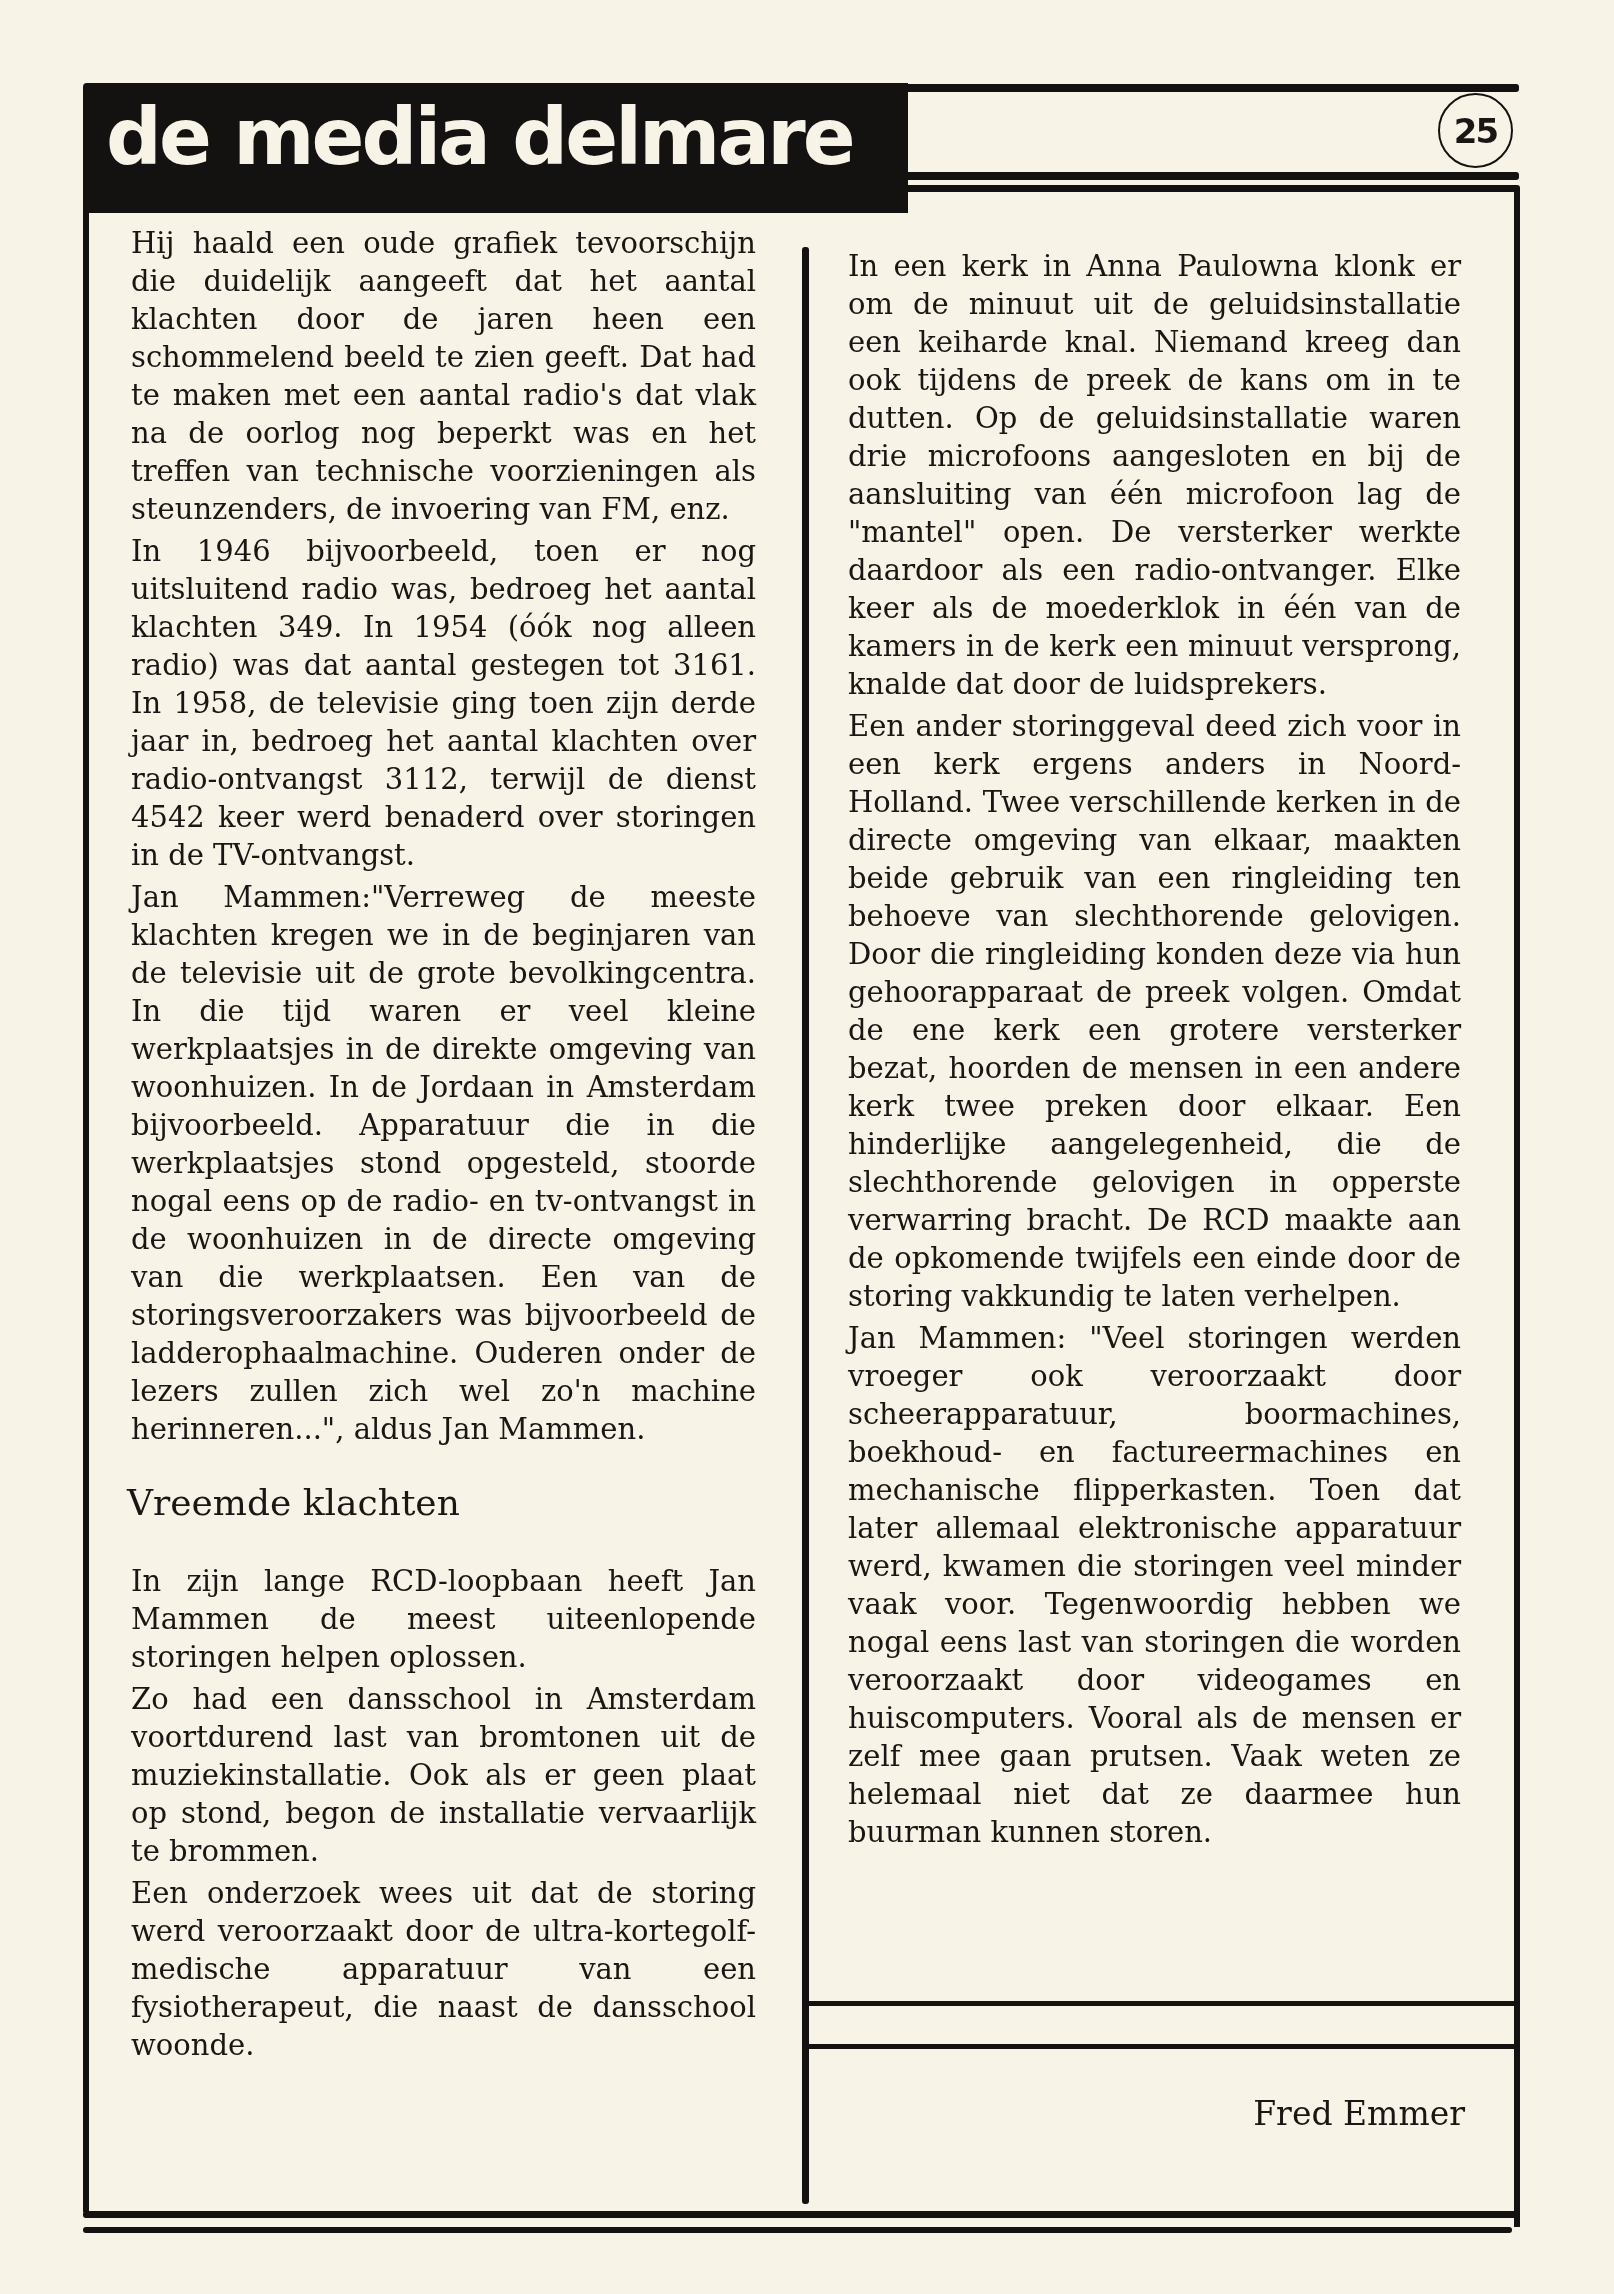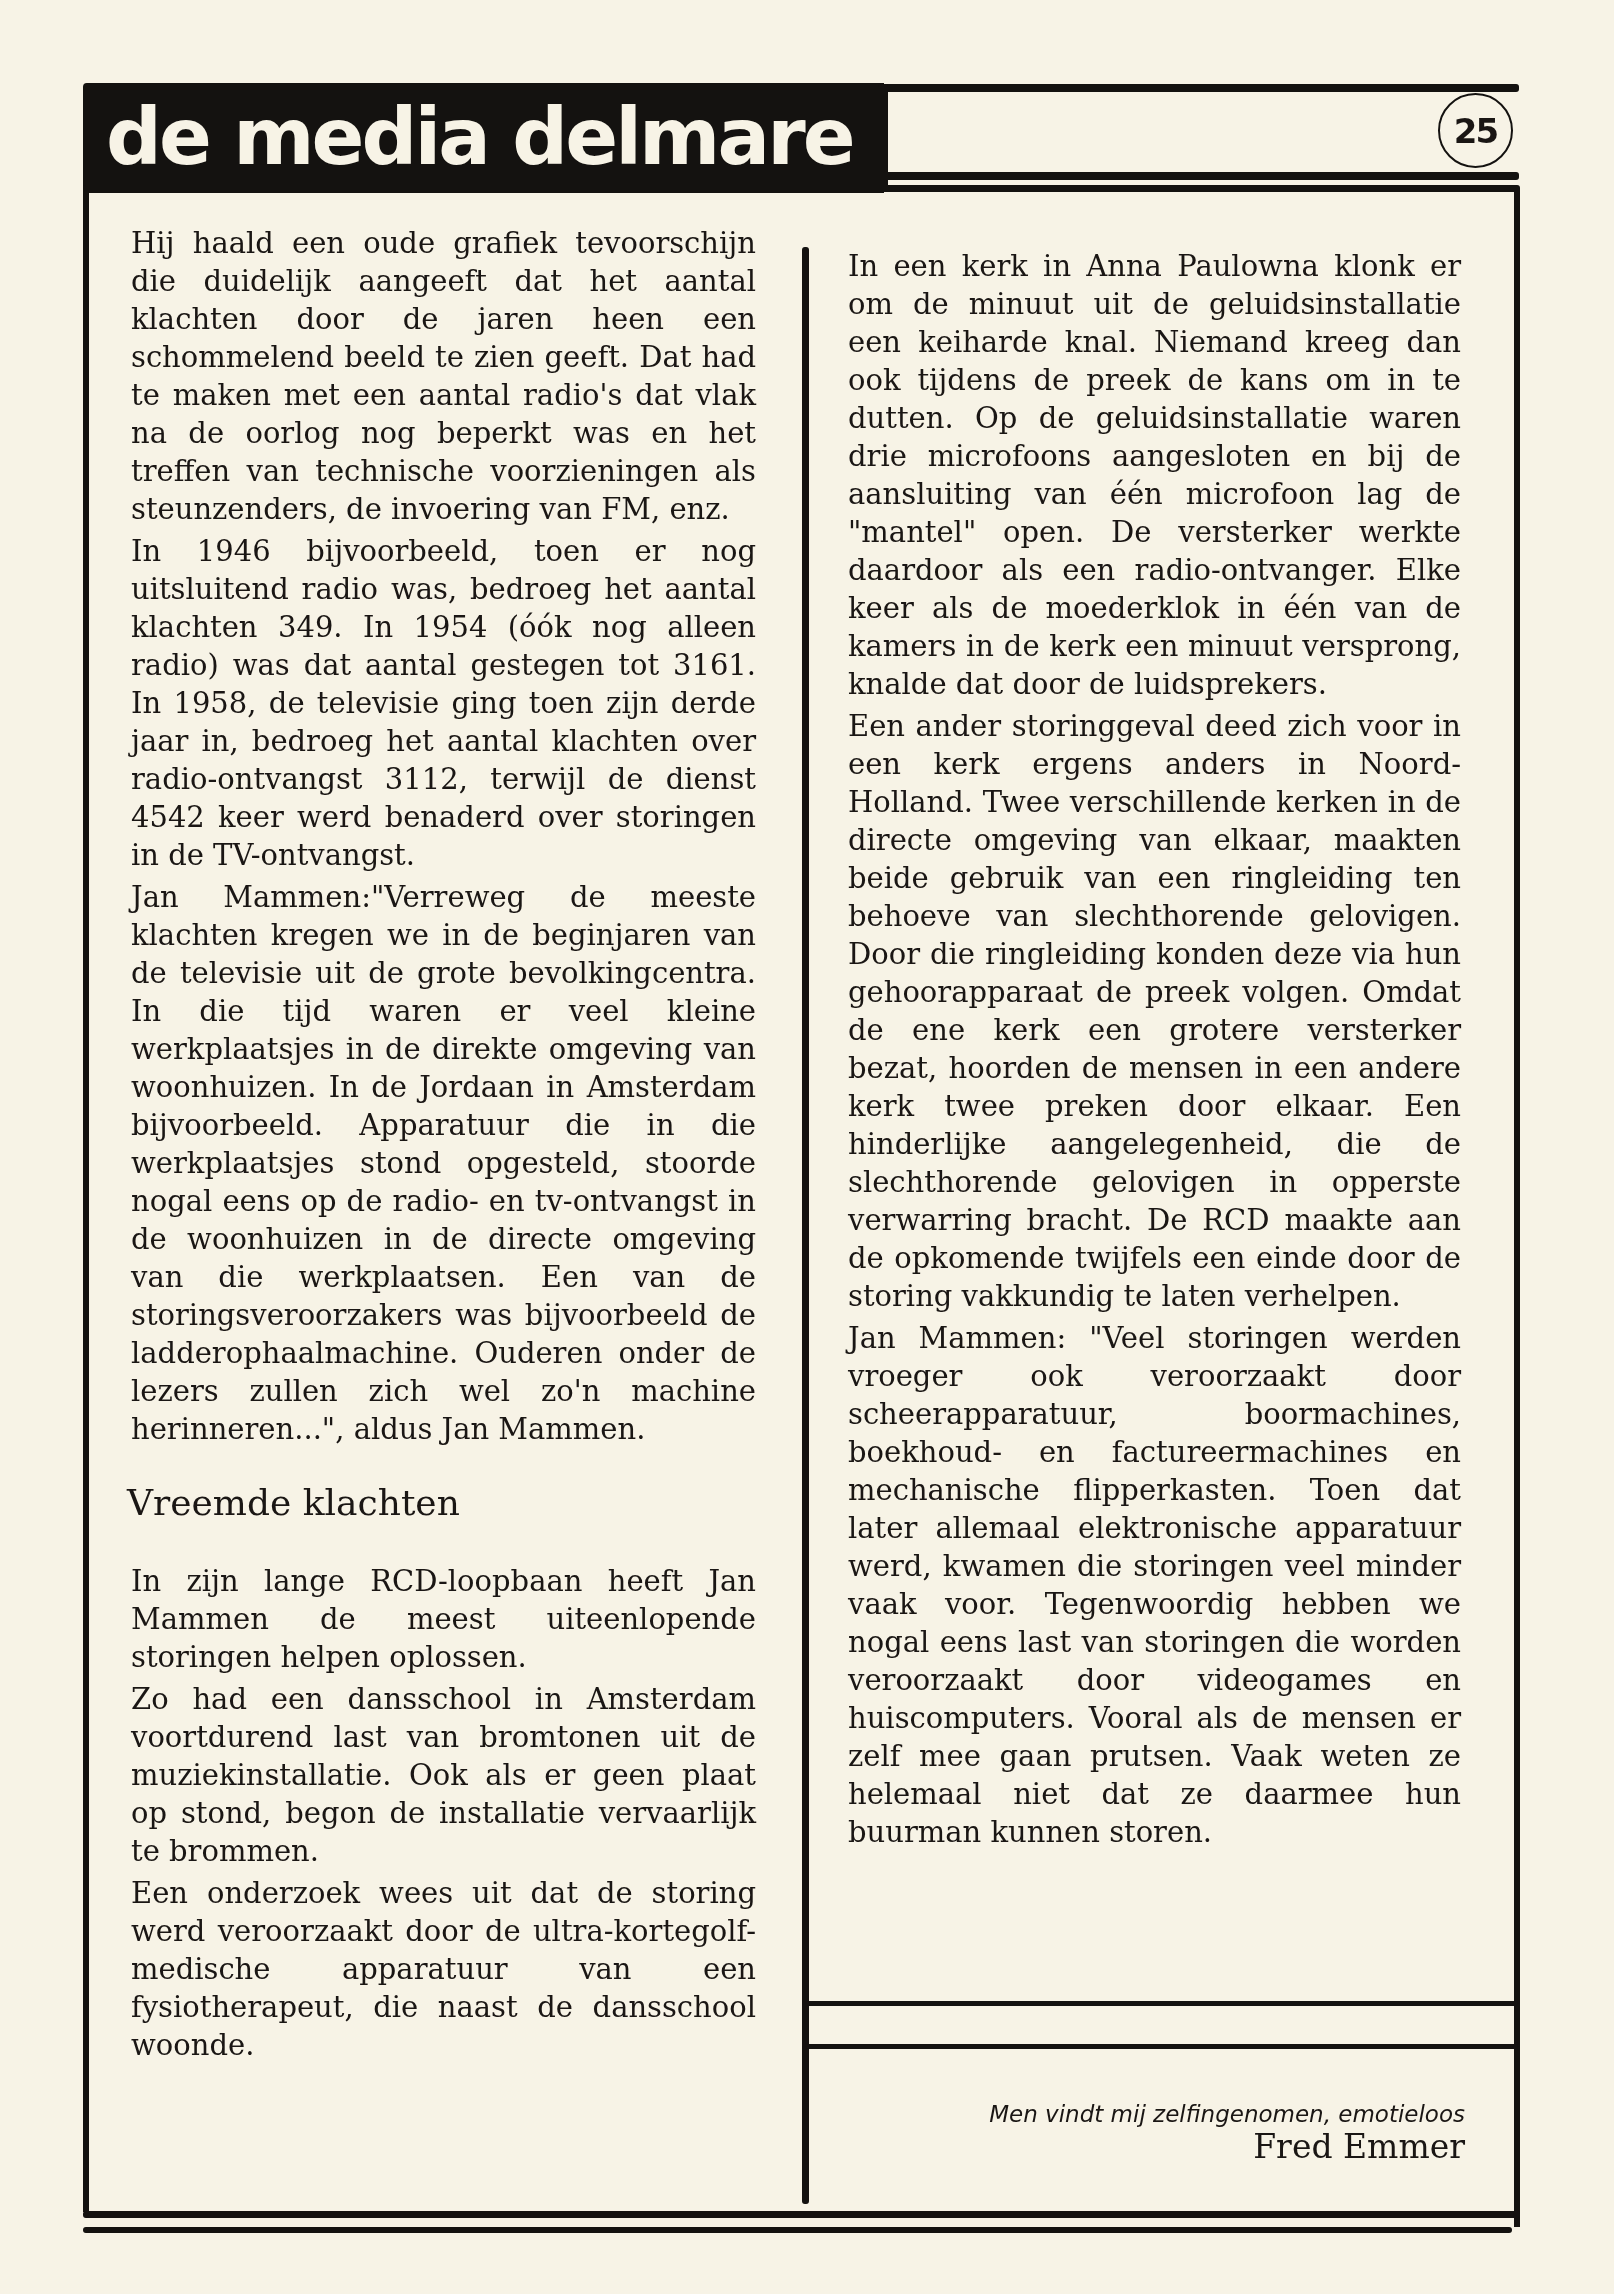--- a/index.html
+++ b/index.html
@@ -4,23 +4,24 @@
 <style>
   html, body { margin: 0; padding: 0; }
   body {
     width: 1614px; height: 2294px; position: relative; overflow: hidden;
     background: #f7f3e6;
     font-family: "DejaVu Serif", serif;
     color: #1a1614;
   }
   
   .masthead {
-    position: absolute; left: 83px; top: 83px; width: 801px; height: 110px;
+    position: absolute; left: 83px; top: 83px; width: 801px; height: 130px;
     background: #141210;
     border-radius: 3.8px 0 0 0;
+    padding-left: 24px;
   }
   .masthead-title {
     position: absolute; left: 23px; top: 5.7px;
     font-family: "DejaVu Sans", sans-serif; font-weight: bold;
     font-size: 78px; letter-spacing: -2.9px; color: #f7f3e6; line-height: 96px;
     white-space: nowrap;
   }
   .rule { position: absolute; background: #141210; border-radius: 2.9px; }
   .page-num {
     position: absolute; left: 1438px; top: 93px; width: 75px; height: 75px;
@@ -80,16 +81,15 @@
   <p>Een onderzoek wees uit dat de storing werd veroorzaakt door de ultra-kortegolf-medische apparatuur van een fysiotherapeut, die naast de dansschool woonde.</p>
 </div>
 
 <div class="col col-right">
   <p>In een kerk in Anna Paulowna klonk er om de minuut uit de geluidsinstallatie een keiharde knal. Niemand kreeg dan ook tijdens de preek de kans om in te dutten. Op de geluidsinstallatie waren drie microfoons aangesloten en bij de aansluiting van één microfoon lag de "mantel" open. De versterker werkte daardoor als een radio-ontvanger. Elke keer als de moederklok in één van de kamers in de kerk een minuut versprong, knalde dat door de luidsprekers.</p>
   <p>Een ander storinggeval deed zich voor in een kerk ergens anders in Noord-Holland. Twee verschillende kerken in de directe omgeving van elkaar, maakten beide gebruik van een ringleiding ten behoeve van slechthorende gelovigen. Door die ringleiding konden deze via hun gehoorapparaat de preek volgen. Omdat de ene kerk een grotere versterker bezat, hoorden de mensen in een andere kerk twee preken door elkaar. Een hinderlijke aangelegenheid, die de slechthorende gelovigen in opperste verwarring bracht. De RCD maakte aan de opkomende twijfels een einde door de storing vakkundig te laten verhelpen.</p>
   <p>Jan Mammen: "Veel storingen werden vroeger ook veroorzaakt door scheerapparatuur, boormachines, boekhoud- en factureermachines en mechanische flipperkasten. Toen dat later allemaal elektronische apparatuur werd, kwamen die storingen veel minder vaak voor. Tegenwoordig hebben we nogal eens last van storingen die worden veroorzaakt door videogames en huiscomputers. Vooral als de mensen er zelf mee gaan prutsen. Vaak weten ze helemaal niet dat ze daarmee hun buurman kunnen storen.</p>
 </div>
 
 <div class="quote">
-  <div>Men vindt mij zelfingenomen, emotieloos</div>
   <div class="author">Fred Emmer</div>
 </div>
 
 
 </body></html>

